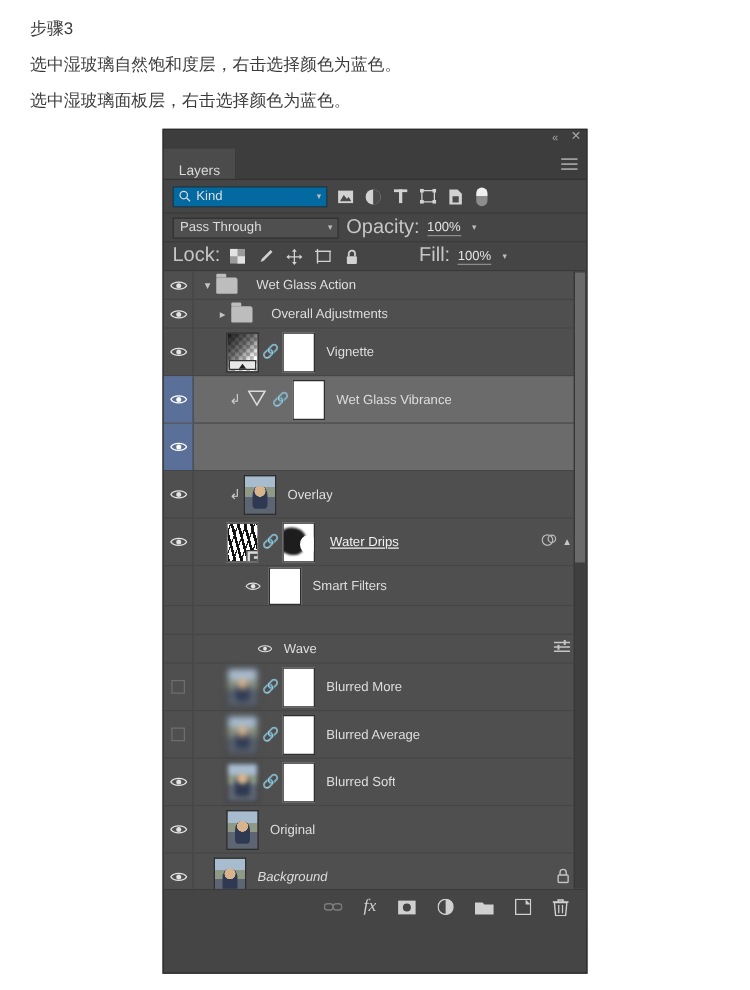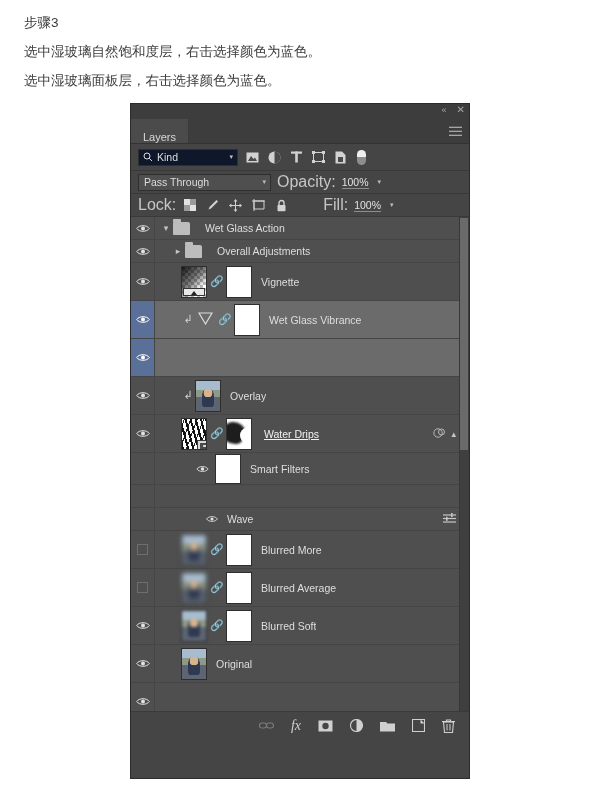--- a/index.html
+++ b/index.html
@@ -79,22 +79,22 @@
   
   .filterrow {
     height: 27px;
     background: #454545;
     display: flex; align-items: center;
     padding: 0 7px;
     gap: 7px;
     border-bottom: 1px solid #393939;
   }
   .kind-select {
-    width: 100px; height: 17px;
-    background: #0f172a;
+    width: 124px; height: 17px;
+    background: #0369a1;
     border: 1px solid #2e2e2e;
     display: flex; align-items: center;
     padding: 0 4px;
     position: relative;
     cursor: pointer;
   }
   .kind-select .lbl { margin-left: 4px; font-size: 10.5px; color: #dcdcdc;}
   .kind-select .caret {
     position: absolute; right: 4px;
     font-size: 7px; color: #bdbdbd;
@@ -475,21 +475,21 @@
           <line x1="2" y1="0" x2="2" y2="12" stroke="#d2d2d2" stroke-width="1"></line>
         </svg>
       </div>
       <div class="icbtn">
         <svg width="11" height="13" viewBox="0 0 11 13">
           <path d="M3 6 V4 a2.5 2.5 0 0 1 5 0 V6" fill="none" stroke="#d2d2d2" stroke-width="1.4"></path>
           <rect x="1.5" y="6" width="8" height="6.2" rx="0.8" fill="#d2d2d2"></rect>
         </svg>
       </div>
     </div>
-    <span class="field-lbl" style="margin-left:28px">Fill:</span>
+    <span class="field-lbl" style="margin-left:40px">Fill:</span>
     <div class="num-field">
       <span class="num-val">100%</span>
       <span class="num-caret">▾</span>
     </div>
   </div>
 
   <div class="layerlist">
 
     <div class="row group">
       <div class="eyecell">
@@ -710,20 +710,33 @@
       </div>
     </div>
 
     <div class="row layer">
       <div class="eyecell">
         <svg width="14" height="9" viewBox="0 0 14 9">
           <path d="M0.7 4.5 C3 0.8 11 0.8 13.3 4.5 C11 8.2 3 8.2 0.7 4.5 Z" fill="none" stroke="#e2e2e2" stroke-width="1"></path>
           <circle cx="7" cy="4.5" r="2" fill="#e2e2e2"></circle>
         </svg>
       </div>
+      <div class="rowbody">
+        <span class="indent12"></span>
+        <span class="thumb photo-thumb"></span>
+        <span class="rowlabel italic">Background</span>
+        <span class="rowright">
+          <span>
+            <svg width="11" height="13" viewBox="0 0 11 13">
+              <path d="M3 6 V4 a2.5 2.5 0 0 1 5 0 V6" fill="none" stroke="#c6c6c6" stroke-width="1.1"></path>
+              <rect x="1.5" y="6" width="8" height="6" rx="0.8" fill="none" stroke="#c6c6c6" stroke-width="1.1"></rect>
+            </svg>
+          </span>
+        </span>
+      </div>
     </div>
 
     <div class="scrolltrack">
       <div class="scrollthumb"></div>
     </div>
   </div>
 
   <div class="footer">
     <span class="fbtn dim">
       <svg width="15" height="9" viewBox="0 0 15 9">

